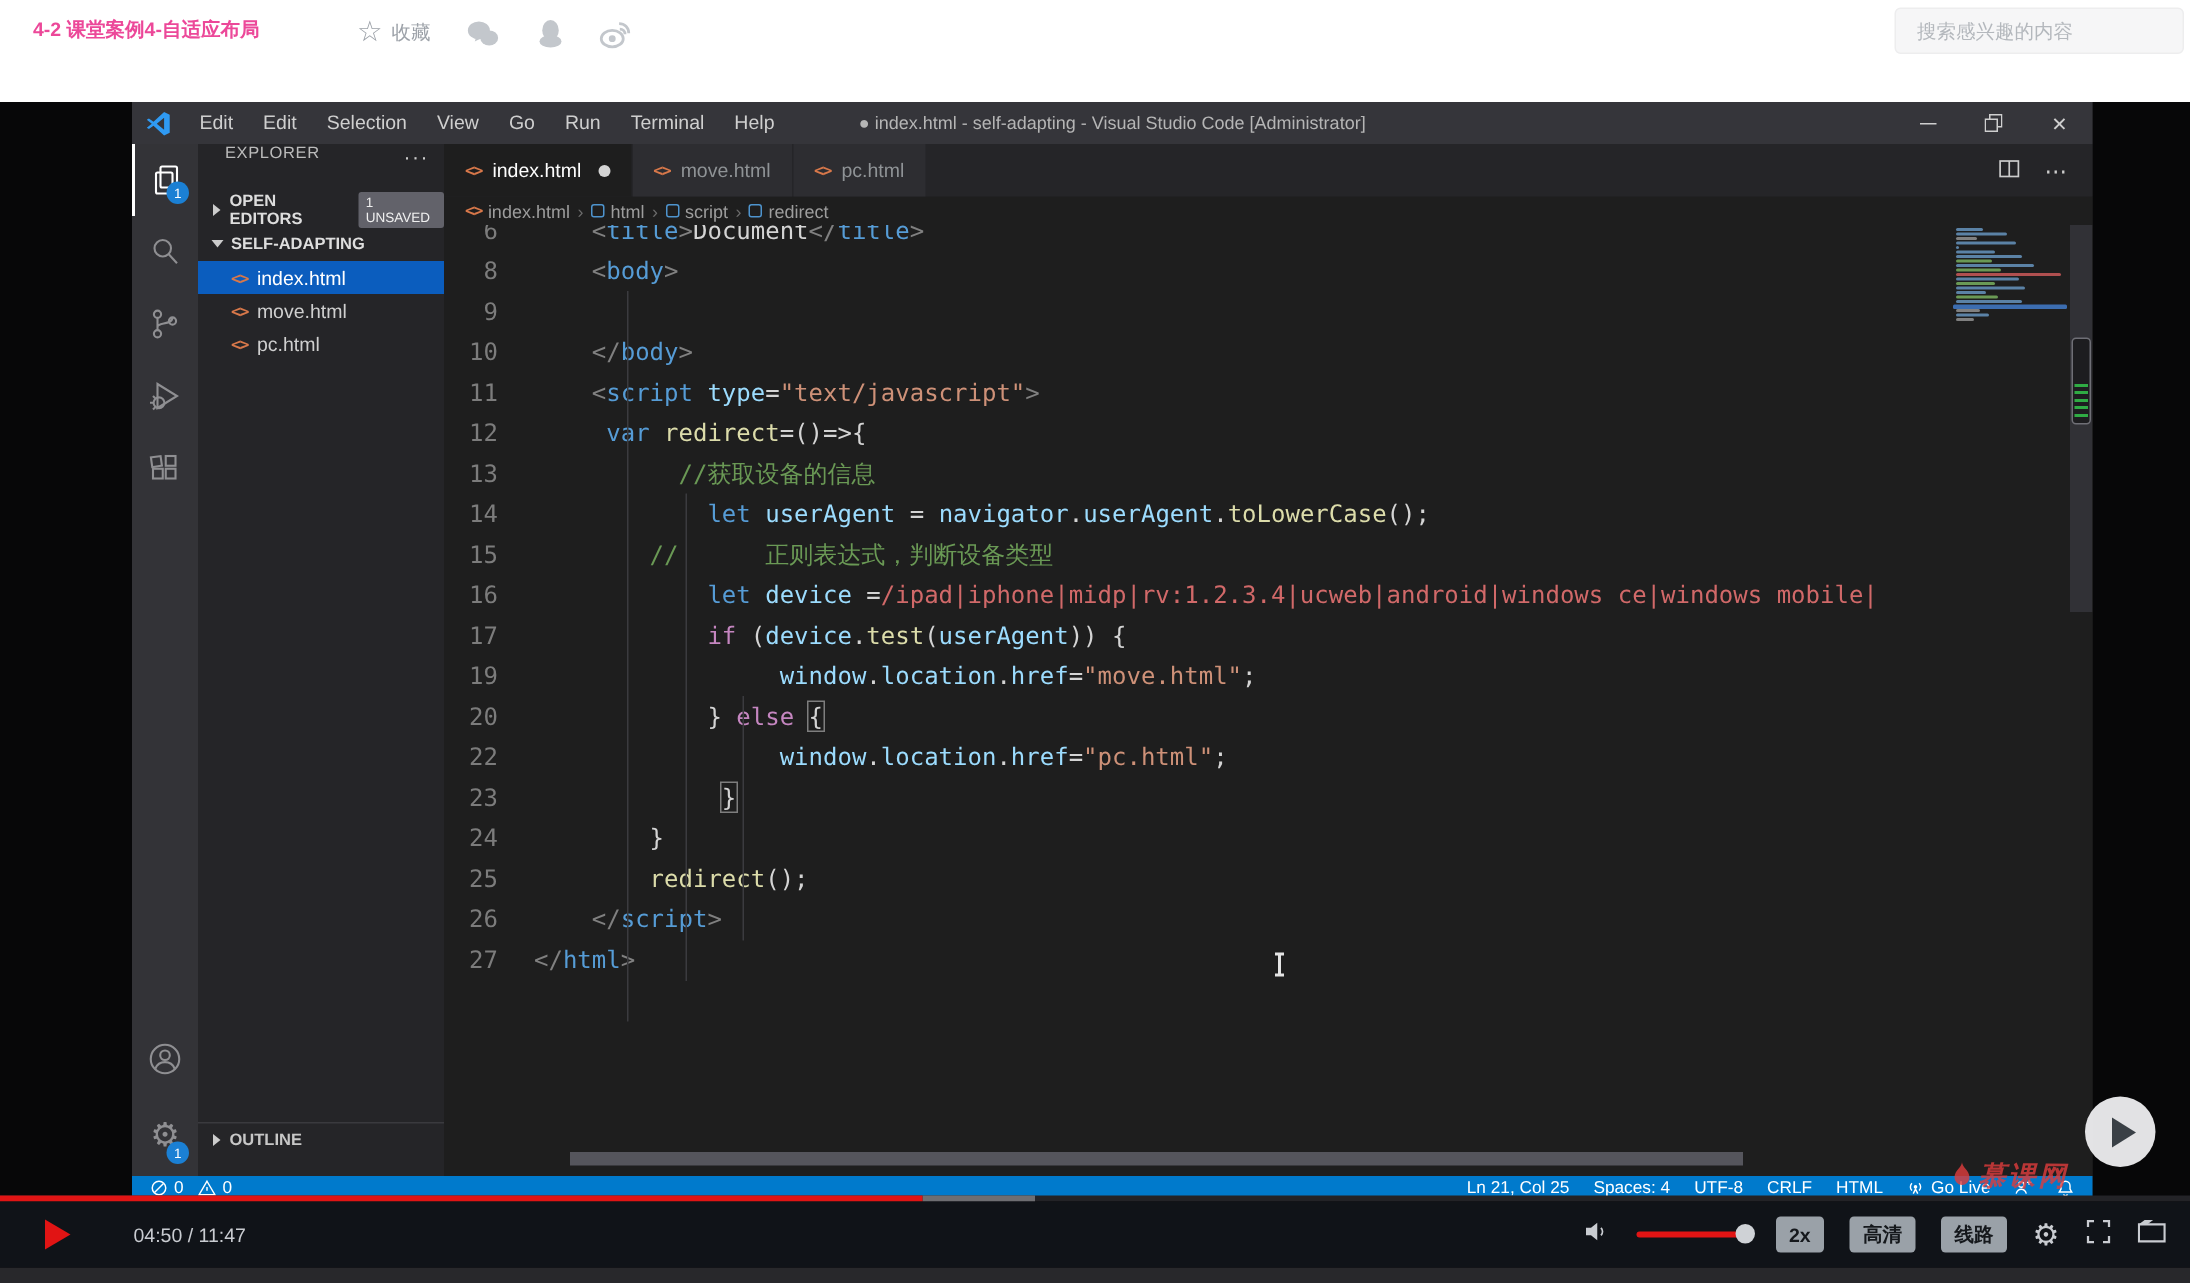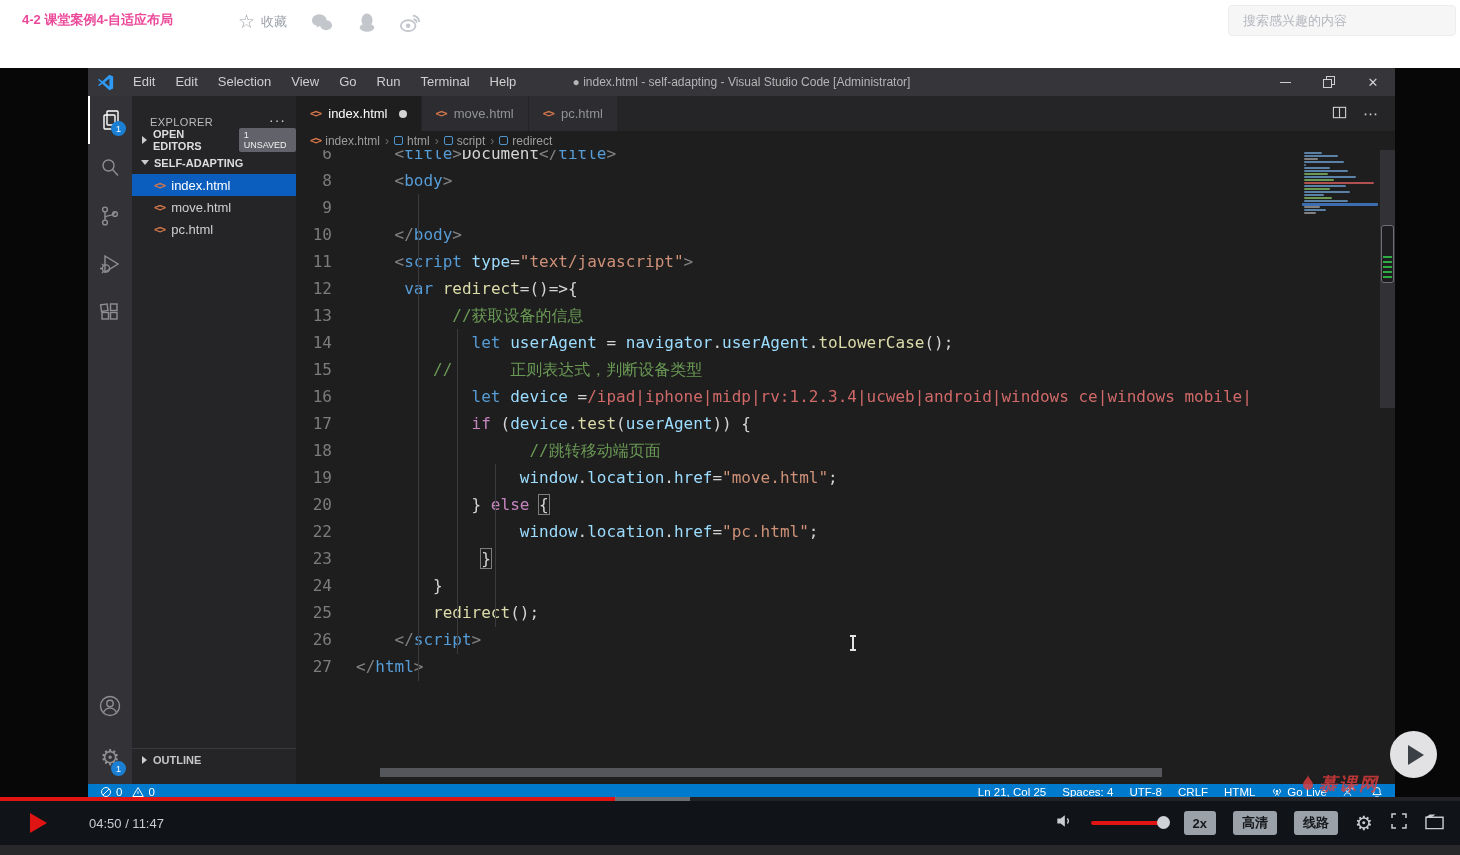--- a/index.html
+++ b/index.html
@@ -6,21 +6,21 @@
   html,body { width:1460px; height:855px; overflow:hidden; background:#fff;
     font-family:"Liberation Sans", sans-serif; }
 
   
   .page-header { position:relative; width:1460px; height:68px; background:#fff; }
   .page-title { position:absolute; left:22px; top:11px; font-size:13px; font-weight:bold; color:#ec4899; }
   .fav { position:absolute; left:238px; top:12px; display:flex; align-items:center; gap:6px; color:#9ca1a8; font-size:13px; cursor:pointer; }
   .fav .star { font-size:19px; line-height:19px; }
   .share-icon { position:absolute; top:12px; width:24px; height:22px; }
   .share-icon svg { width:100%; height:100%; fill:#c3c7cc; }
-  .search-box { position:absolute; right:4px; top:5px; width:228px; height:31px;
+  .search-box { position:absolute; right:4px; top:5px; width:193px; height:31px;
     background:#f6f6f7; border:1px solid #ededee; border-radius:4px; padding:0 14px;
     font-size:13px; color:#333; outline:none; }
   .search-box::placeholder { color:#b4b8bd; }
 
   
   .player { position:absolute; left:0; top:68px; width:1460px; height:787px; background:#070708; }
 
   
   .vscode { position:absolute; left:88px; top:0; width:1307px; height:732px; background:#1e1e1e; font-size:13px; color:#ccc; }
 
@@ -40,21 +40,21 @@
   .act-item { position:relative; width:44px; height:48px; display:flex; align-items:center; justify-content:center; cursor:pointer; }
   .act-item svg { width:24px; height:24px; stroke:#8f8f92; fill:none; stroke-width:1.4; }
   .act-item.active svg { stroke:#fff; }
   .act-item.active { border-left:2px solid #fff; }
   .act-gear { font-size:22px; color:#8f8f92; font-family:"DejaVu Sans", sans-serif; }
   .badge { position:absolute; right:6px; bottom:8px; min-width:15px; height:15px; border-radius:8px; background:#1b80d4; color:#fff; font-size:9px; display:flex; align-items:center; justify-content:center; padding:0 3px; }
   .act-spacer { flex:1; }
 
   
   .sidebar { position:relative; width:164px; background:#252528; overflow:hidden; }
-  .sb-header { height:32px; display:flex; align-items:flex-end; padding:0 10px 0 18px; font-size:11px; letter-spacing:.4px; color:#bbb; }
+  .sb-header { height:32px; display:flex; align-items:flex-start; padding:0 10px 0 18px; font-size:11px; letter-spacing:.4px; color:#bbb; }
   .sb-header .more { margin-left:auto; color:#ccc; font-size:14px; letter-spacing:1px; cursor:pointer; }
   .sb-row { height:23px; display:flex; align-items:center; padding-left:6px; font-size:11px; font-weight:bold; color:#ddd; cursor:pointer; }
   .chev-r { width:0; height:0; border-left:5px solid #ccc; border-top:4px solid transparent; border-bottom:4px solid transparent; margin:0 6px 0 4px; }
   .chev-d { width:0; height:0; border-top:5px solid #ccc; border-left:4px solid transparent; border-right:4px solid transparent; margin:0 5px 0 3px; }
   .unsaved-badge { margin-left:8px; background:#62626a; color:#f0f0f0; font-size:9px; font-weight:normal; border-radius:2px; padding:2px 5px; }
   .file-row { height:22px; display:flex; align-items:center; gap:6px; padding-left:22px; font-size:13px; font-weight:normal; color:#cfcfcf; cursor:pointer; }
   .file-row.selected { background:#0b5dbe; color:#fff; }
   .fico { font-family:"DejaVu Sans Mono", monospace; font-size:11px; font-weight:bold; color:#d8784a; letter-spacing:-1px; }
   .outline-row { position:absolute; bottom:14px; left:0; right:0; height:22px; border-top:1px solid #3a3a3e; display:flex; align-items:center; font-size:11px; font-weight:bold; color:#c7c7c7; padding-left:6px; }
 
@@ -333,21 +333,20 @@
               <div class="cline"><span class="ln">8</span><span class="c-tx">    </span><span class="c-pu">&lt;</span><span class="c-tag">body</span><span class="c-pu">&gt;</span></div>
               <div class="cline"><span class="ln">9</span></div>
               <div class="cline"><span class="ln">10</span><span class="c-tx">    </span><span class="c-pu">&lt;/</span><span class="c-tag">body</span><span class="c-pu">&gt;</span></div>
               <div class="cline"><span class="ln">11</span><span class="c-tx">    </span><span class="c-pu">&lt;</span><span class="c-tag">script</span><span class="c-tx"> </span><span class="c-at">type</span><span class="c-tx">=</span><span class="c-st">"text/javascript"</span><span class="c-pu">&gt;</span></div>
               <div class="cline"><span class="ln">12</span><span class="c-tx">     </span><span class="c-kw">var</span><span class="c-tx"> </span><span class="c-fn">redirect</span><span class="c-tx">=()=&gt;{</span></div>
               <div class="cline"><span class="ln">13</span><span class="c-tx">          </span><span class="c-cm">//获取设备的信息</span></div>
               <div class="cline"><span class="ln">14</span><span class="c-tx">            </span><span class="c-kw">let</span><span class="c-tx"> </span><span class="c-vr">userAgent</span><span class="c-tx"> = </span><span class="c-vr">navigator</span><span class="c-tx">.</span><span class="c-vr">userAgent</span><span class="c-tx">.</span><span class="c-fn">toLowerCase</span><span class="c-tx">();</span></div>
               <div class="cline"><span class="ln">15</span><span class="c-tx">        </span><span class="c-cm">//      正则表达式，判断设备类型</span></div>
               <div class="cline"><span class="ln">16</span><span class="c-tx">            </span><span class="c-kw">let</span><span class="c-tx"> </span><span class="c-vr">device</span><span class="c-tx"> =</span><span class="c-rx">/ipad|iphone|midp|rv:1.2.3.4|ucweb|android|windows ce|windows mobile|</span></div>
               <div class="cline"><span class="ln">17</span><span class="c-tx">            </span><span class="c-ct">if</span><span class="c-tx"> (</span><span class="c-vr">device</span><span class="c-tx">.</span><span class="c-fn">test</span><span class="c-tx">(</span><span class="c-vr">userAgent</span><span class="c-tx">)) {</span></div>
-              <div class="cline"><span class="ln">18</span><span class="c-tx">                  </span><span class="c-cm">//跳转移动端页面</span></div>
               <div class="cline"><span class="ln">19</span><span class="c-tx">                 </span><span class="c-vr">window</span><span class="c-tx">.</span><span class="c-vr">location</span><span class="c-tx">.</span><span class="c-vr">href</span><span class="c-tx">=</span><span class="c-st">"move.html"</span><span class="c-tx">;</span></div>
               <div class="cline"><span class="ln">20</span><span class="c-tx">            </span><span class="c-tx">} </span><span class="c-ct">else</span><span class="c-tx"> </span><span class="c-bk">{</span></div>
               <div class="cline"><span class="ln">22</span><span class="c-tx">                 </span><span class="c-vr">window</span><span class="c-tx">.</span><span class="c-vr">location</span><span class="c-tx">.</span><span class="c-vr">href</span><span class="c-tx">=</span><span class="c-st">"pc.html"</span><span class="c-tx">;</span></div>
               <div class="cline"><span class="ln">23</span><span class="c-tx">             </span><span class="c-bk">}</span></div>
               <div class="cline"><span class="ln">24</span><span class="c-tx">        </span><span class="c-tx">}</span></div>
               <div class="cline"><span class="ln">25</span><span class="c-tx">        </span><span class="c-fn">redirect</span><span class="c-tx">();</span></div>
               <div class="cline"><span class="ln">26</span><span class="c-tx">    </span><span class="c-pu">&lt;/</span><span class="c-tag">script</span><span class="c-pu">&gt;</span></div>
               <div class="cline"><span class="ln">27</span><span class="c-pu">&lt;/</span><span class="c-tag">html</span><span class="c-pu">&gt;</span></div>
             </div>
           <div class="guide" style="left:122px; top:44px;  height:487px;"></div>

